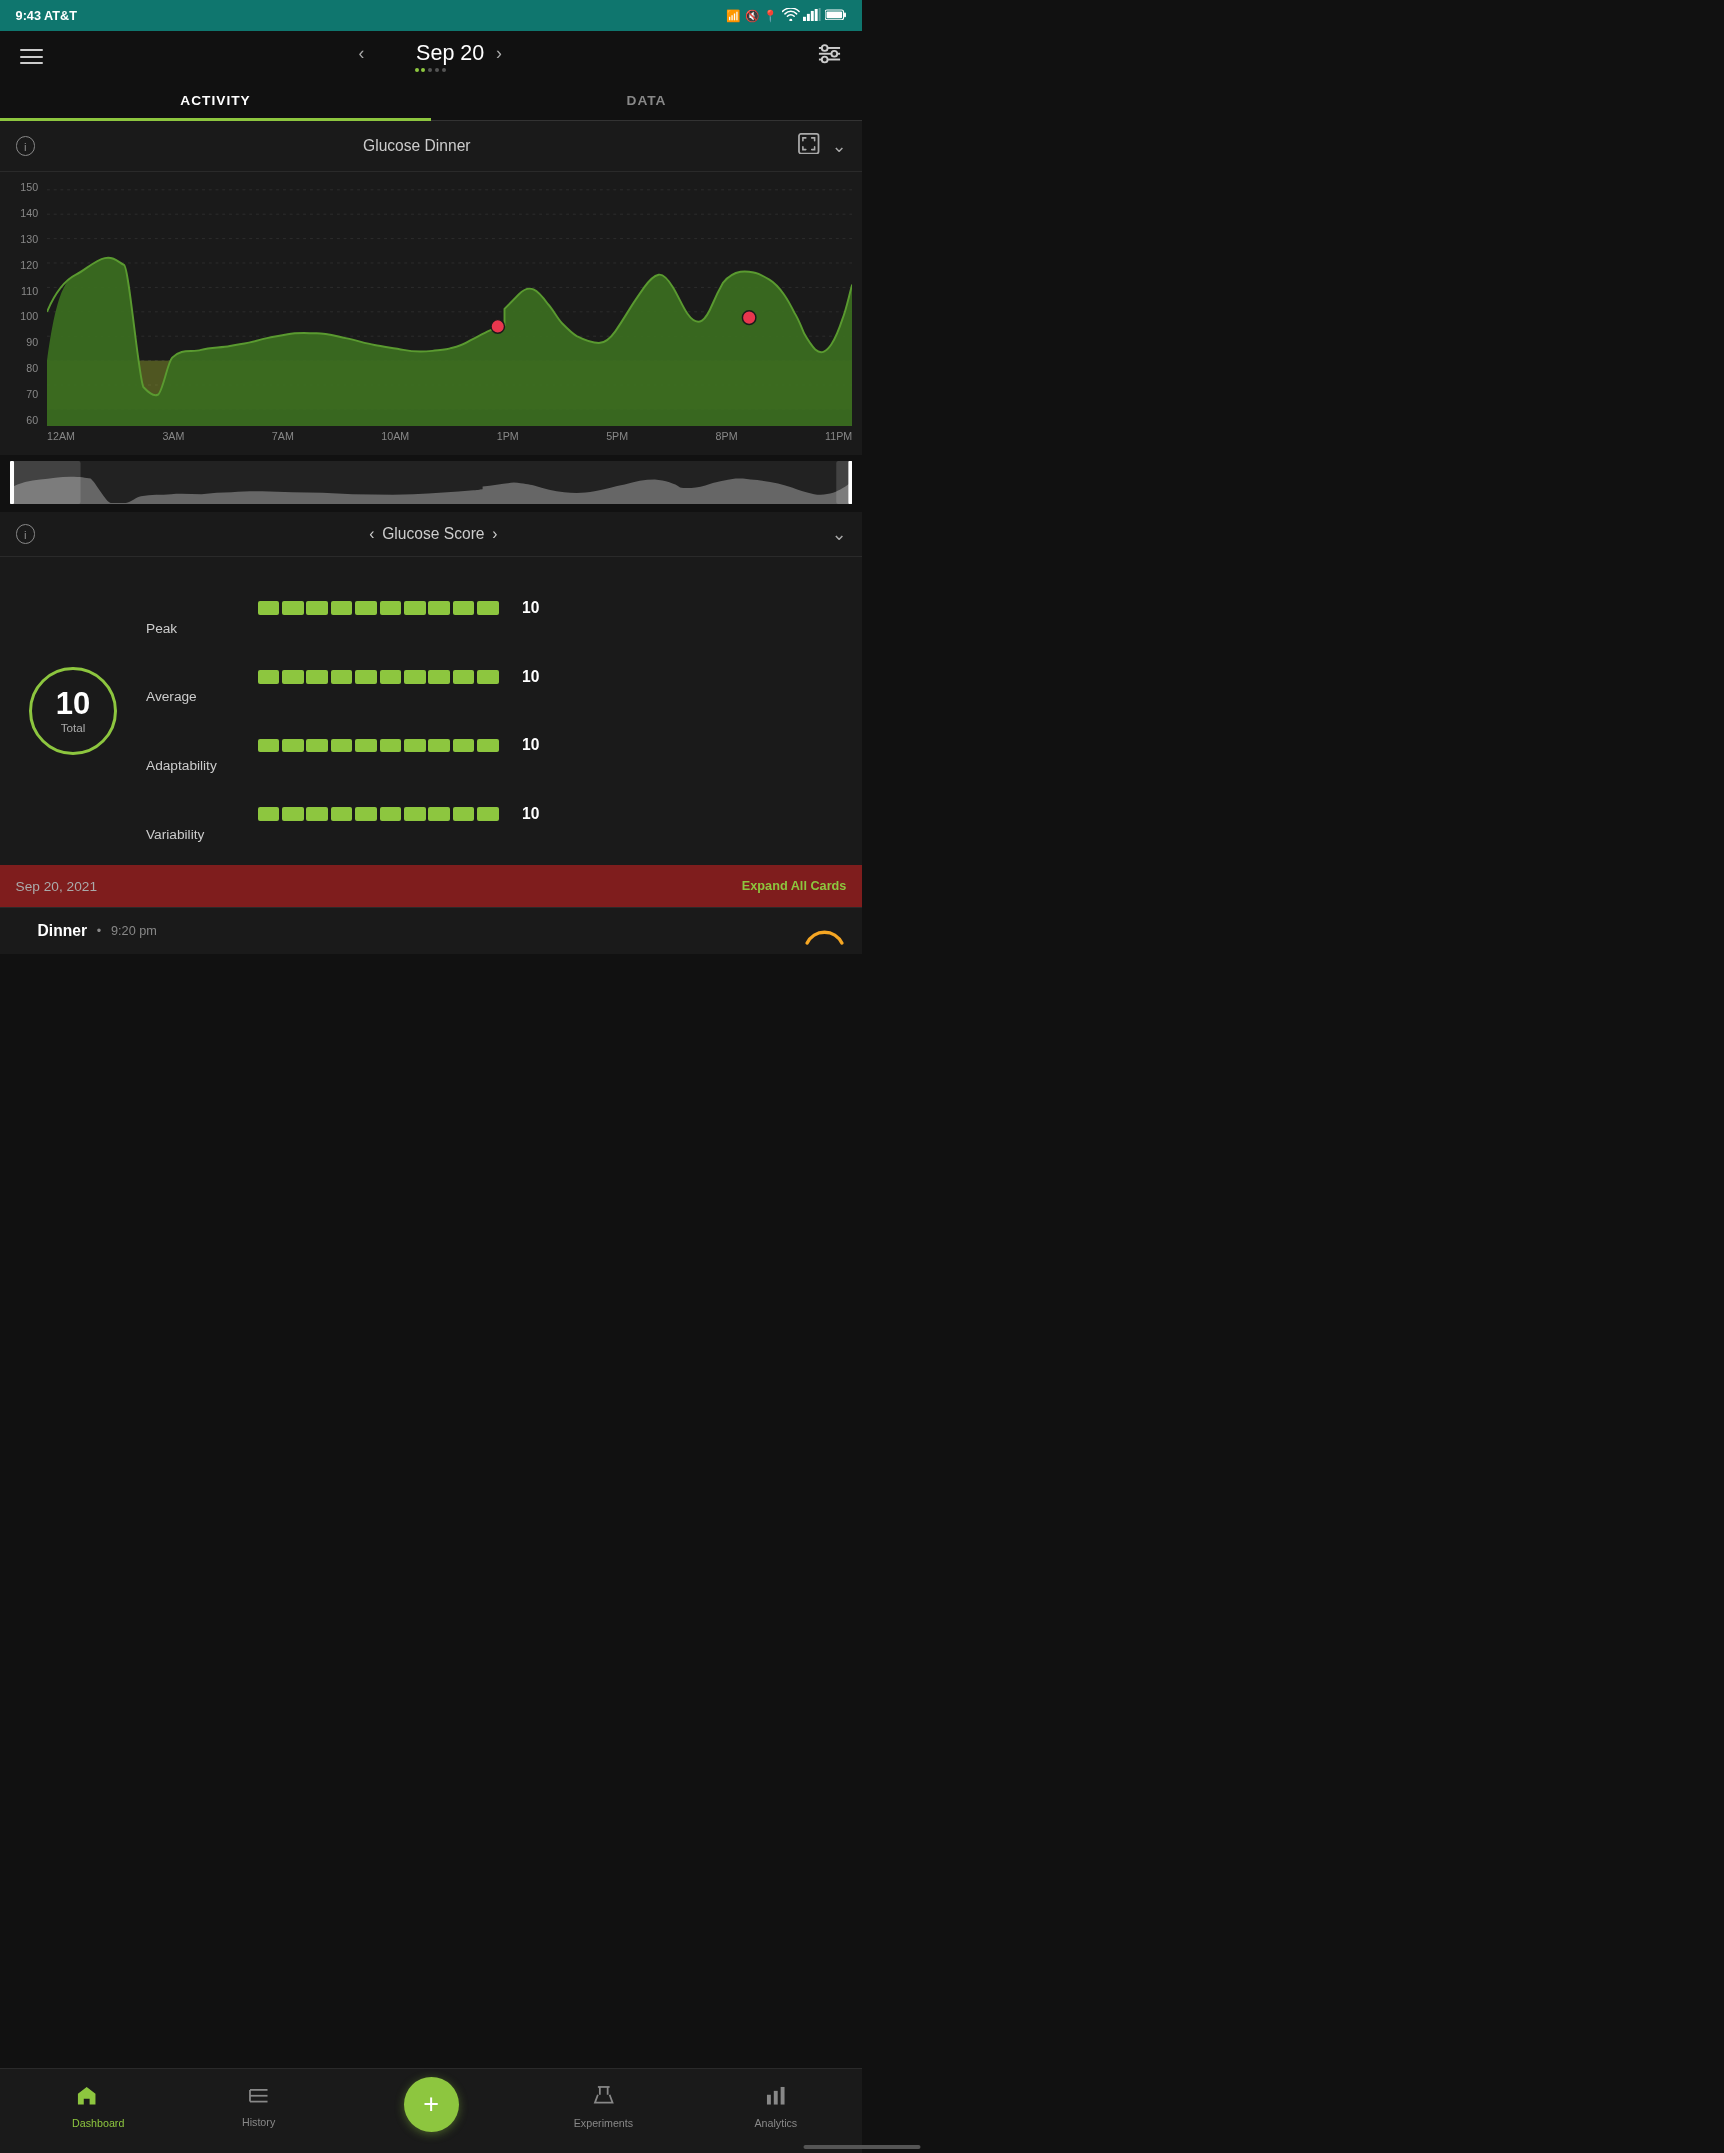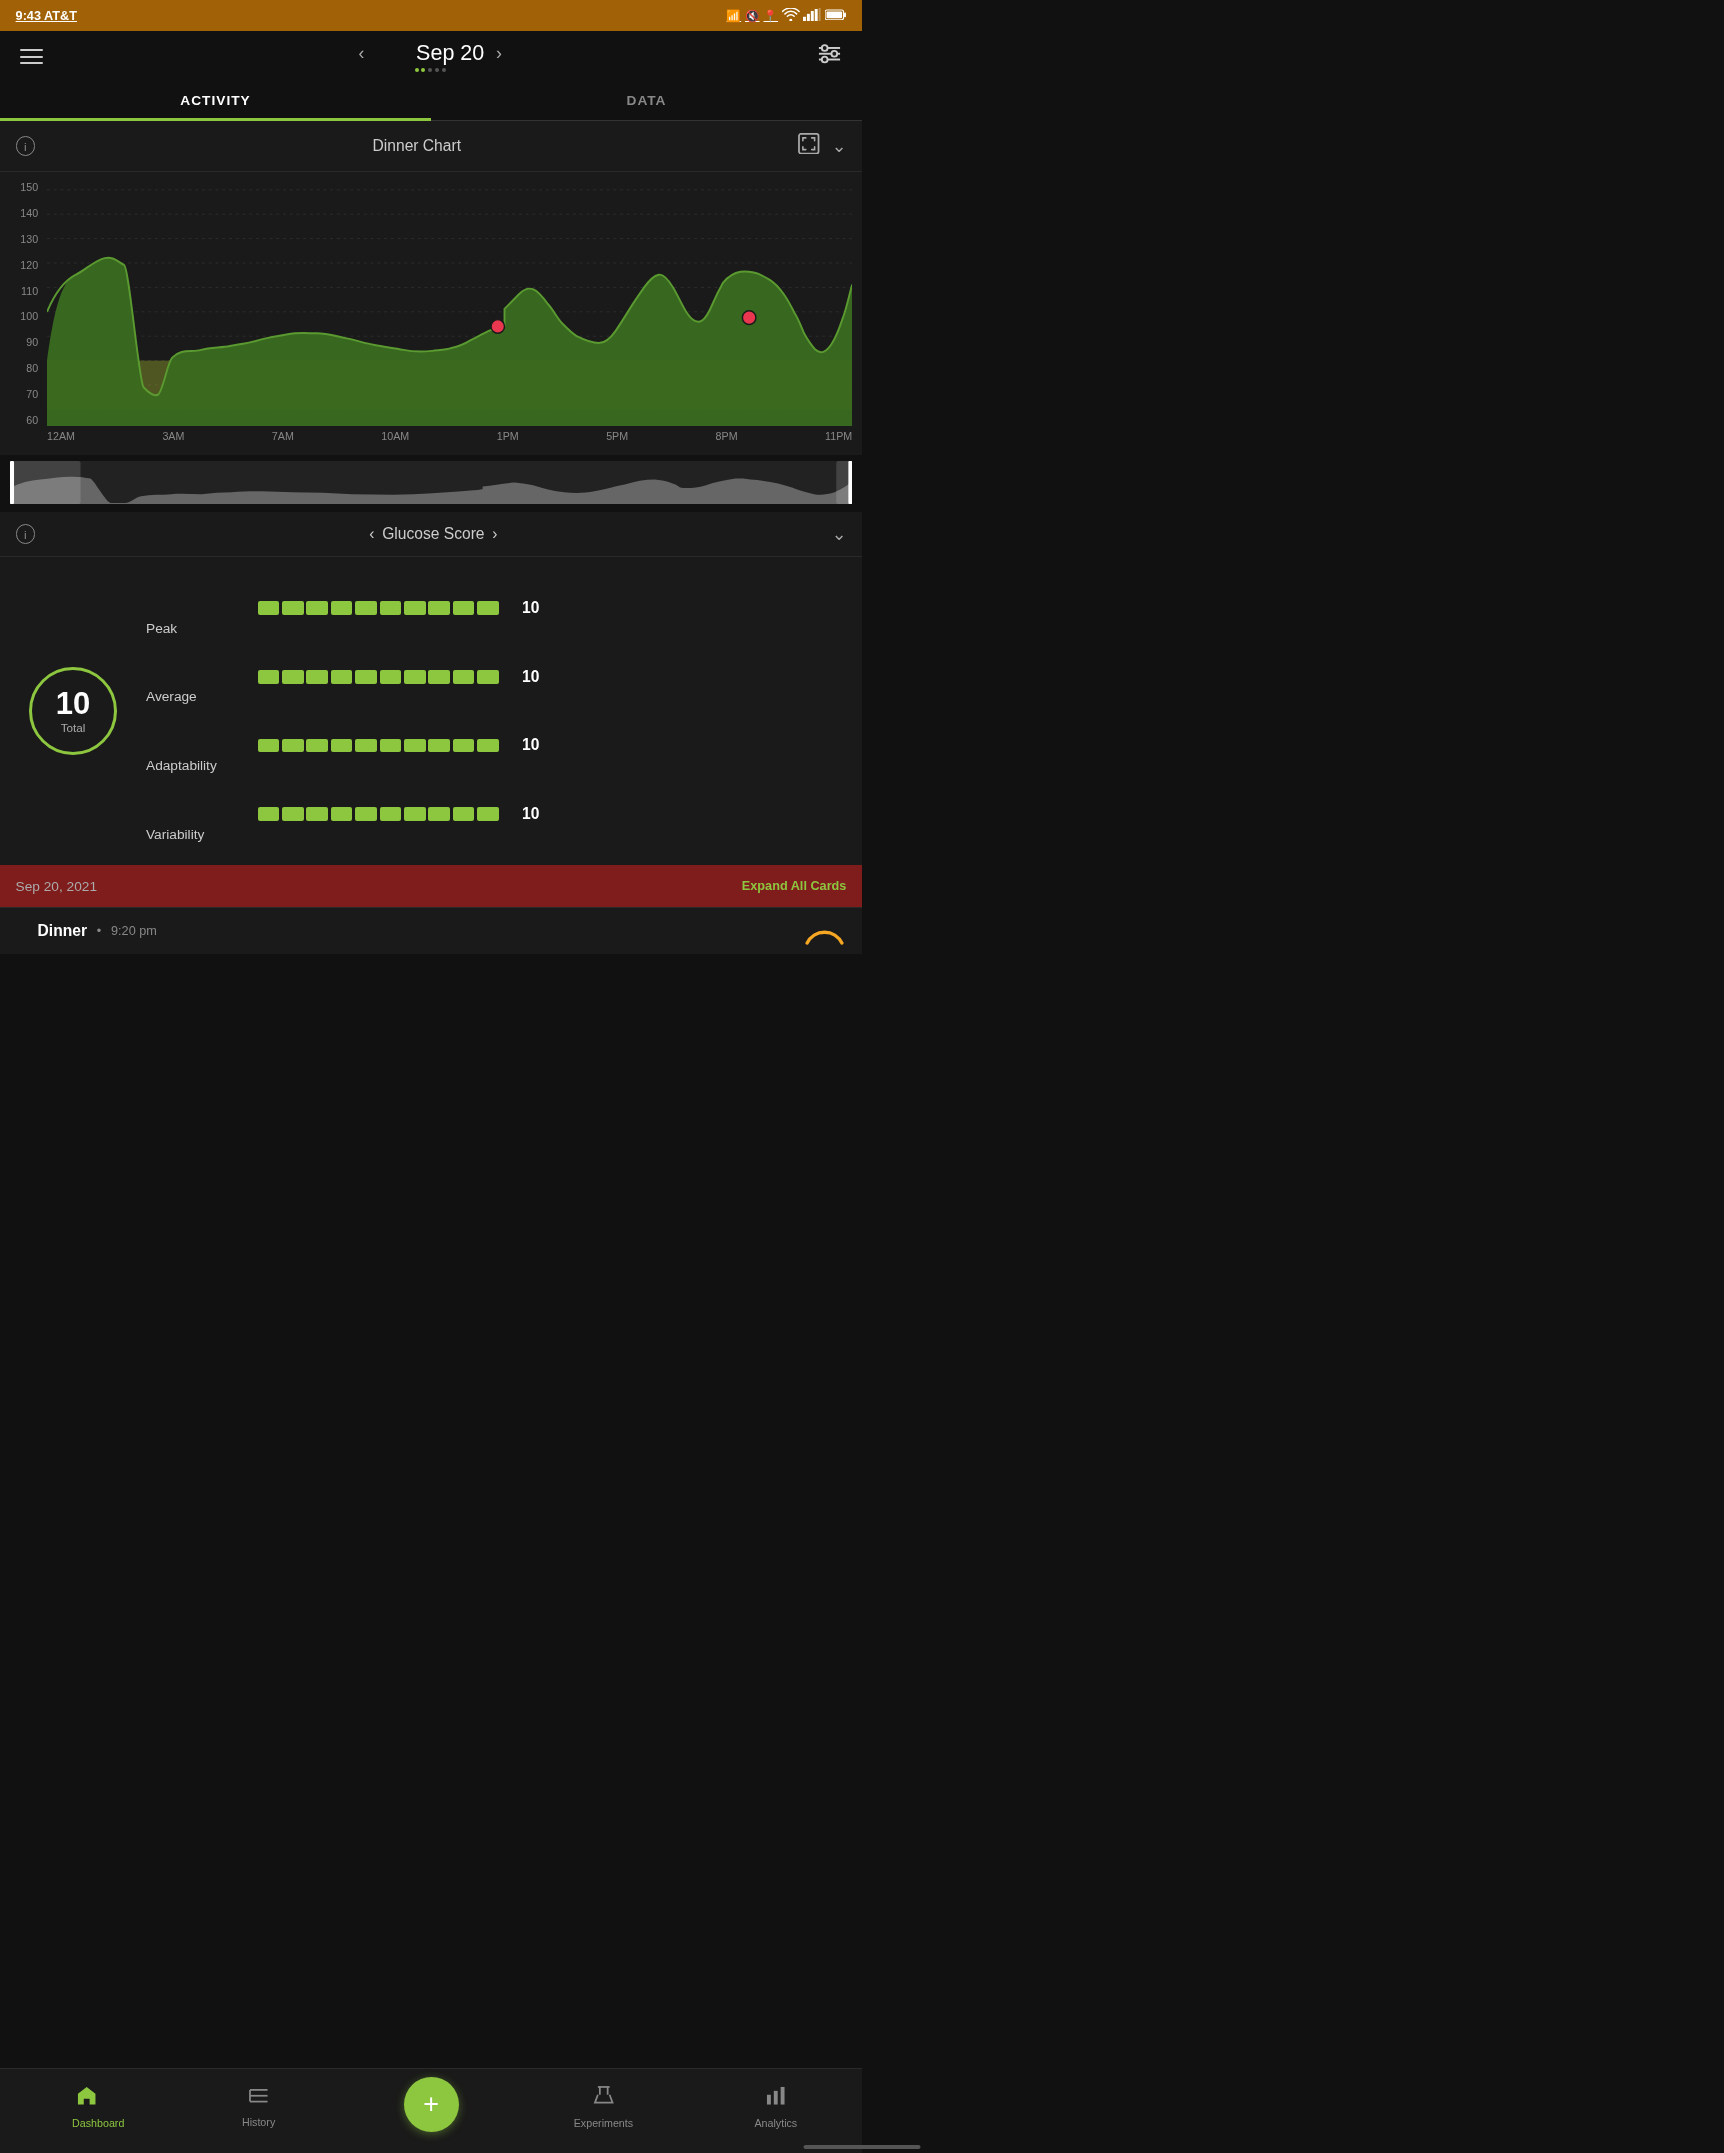--- a/index.html
+++ b/index.html
@@ -9,28 +9,27 @@
       color: #fff;
       font-family: -apple-system, BlinkMacSystemFont, 'Segoe UI', sans-serif;
       width: 862px;
       min-height: 1077px;
       overflow-x: hidden;
       position: relative;
     }
 
     
     .status-bar {
-      background: #a16207;
+      background: #0f766e;
       display: flex;
       justify-content: space-between;
       align-items: center;
       padding: 7.8px 15.6px;
       font-size: 12.7px;
       font-weight: 600;
-      text-decoration: underline;
     }
     .status-right {
       display: flex;
       align-items: center;
       gap: 3.9px;
     }
     .status-icon { font-size: 11.7px; }
 
     
     .header {
@@ -469,21 +468,21 @@
   <div class="tab active">
     <span>ACTIVITY</span>
   </div>
   <div class="tab">
     <span>DATA</span>
   </div>
 </div>
 
 <div class="section-header">
   <div class="info-icon">i</div>
-  <span class="section-title">Dinner Chart</span>
+  <span class="section-title">Glucose Dinner</span>
   <div class="section-controls">
     <button class="icon-btn">
       <svg width="21.5" height="21.5" viewBox="0 0 22 22" fill="none">
         <rect x="1" y="1" width="20" height="20" rx="2" stroke="#aaa" stroke-width="1.8" fill="none"></rect>
         <path d="M5 8V5h3M14 5h3v3M17 14v3h-3M8 17H5v-3" stroke="#aaa" stroke-width="1.6" stroke-linecap="round"></path>
       </svg>
     </button>
     <button class="icon-btn">⌄</button>
   </div>
 </div>

